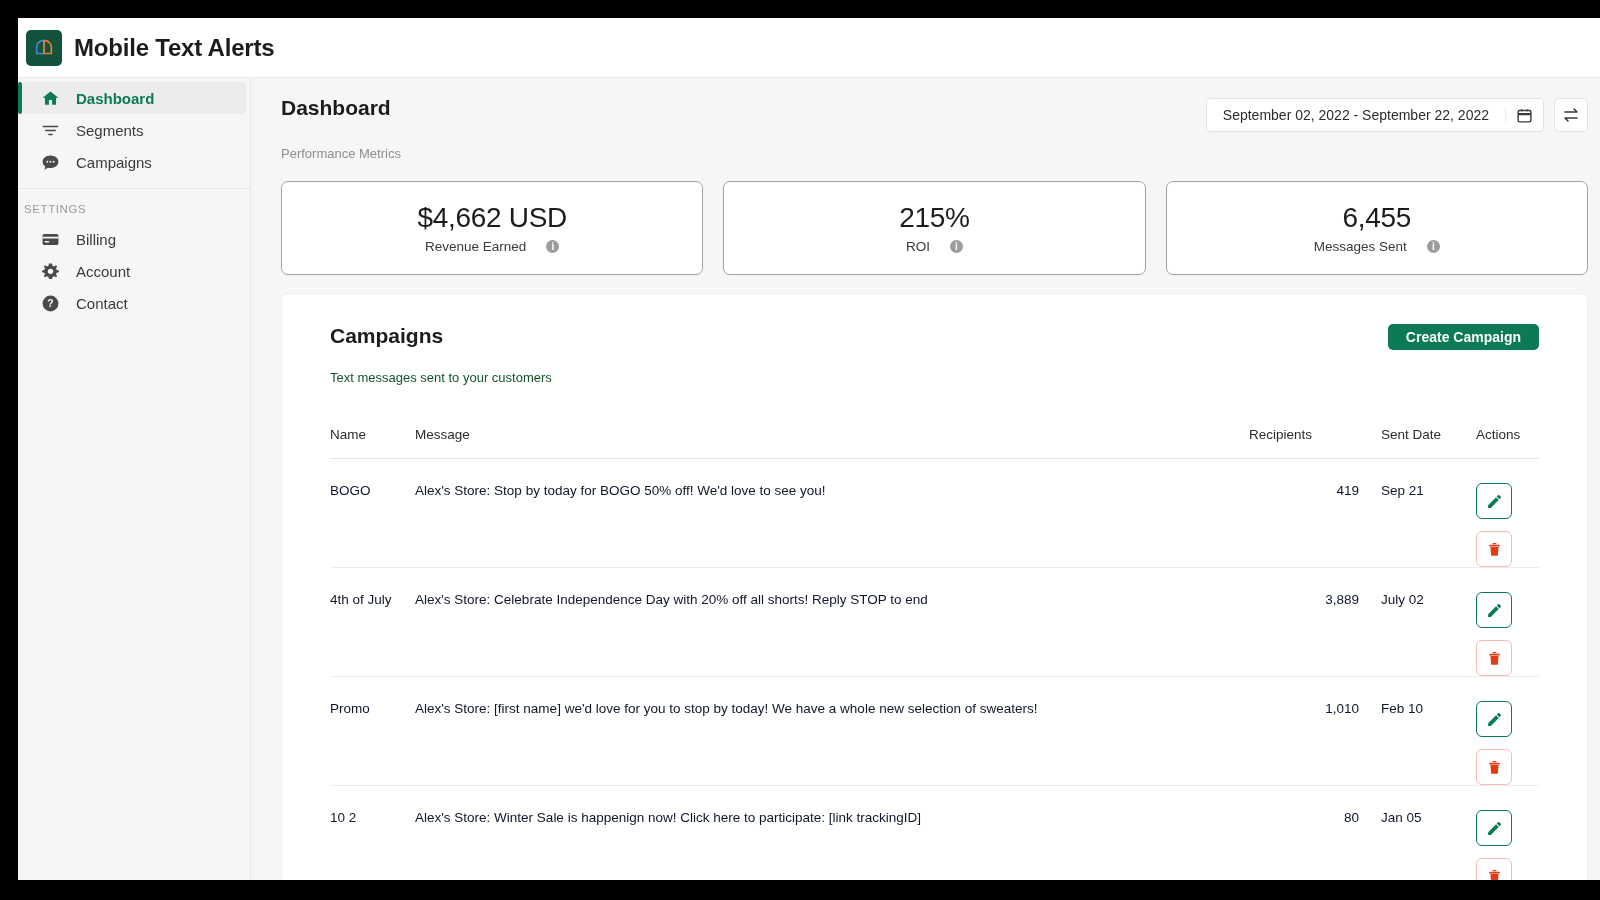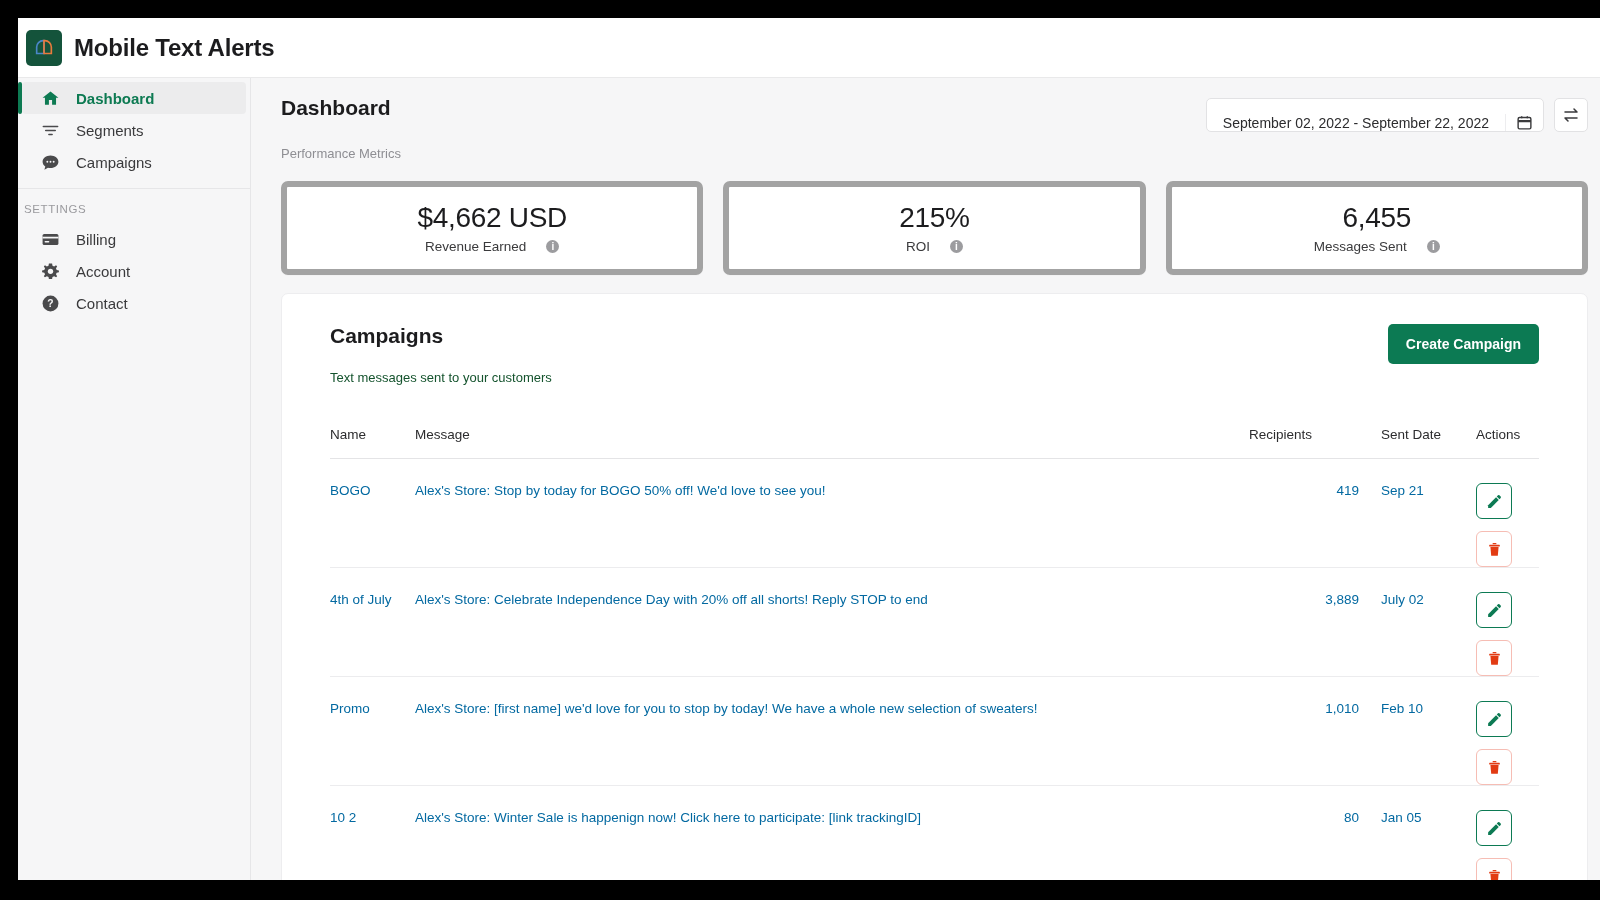--- a/index.html
+++ b/index.html
@@ -85,21 +85,21 @@
     background: #f6f6f7;
     padding: 18px 30px 0 30px;
     overflow: hidden;
     position: relative;
   }
   .page-head { display: flex; align-items: flex-start; justify-content: space-between; }
   .page-title { font-size: 21px; font-weight: 600; color: #1c1c1e; }
   .page-sub { font-size: 13px; color: #8e8e93; margin-top: 26px; }
   .head-controls { display: flex; gap: 10px; align-items: center; margin-top: 2px; }
   .daterange {
-    display: flex; align-items: flex-end;
+    display: flex; align-items: center;
     background: #ffffff;
     border: 1px solid #e2e2e4;
     border-radius: 5px;
     height: 34px;
     overflow: hidden;
   }
   .daterange .dr-text {
     display: flex; align-items: center;
     padding: 0 16px;
     font-size: 14px;
@@ -118,21 +118,21 @@
     border: 1px solid #e2e2e4;
     border-radius: 5px;
     display: flex; align-items: center; justify-content: center;
     cursor: pointer;
   }
   
   .metrics { display: flex; gap: 20px; margin-top: 20px; }
   .metric-card {
     flex: 1;
     background: #ffffff;
-    border: 6px solid #a3a3a3;
+    border: 1px solid #a3a3a3;
     border-radius: 7px;
     height: 94px;
     display: flex; flex-direction: column;
     align-items: center; justify-content: center;
     box-shadow: 0 1px 1px rgba(0,0,0,0.02);
   }
   .metric-value { font-size: 28px; font-weight: 400; color: #1c1c1e; letter-spacing: -0.3px; }
   .metric-label { font-size: 13.5px; color: #3a3a3c; margin-top: 5px; display: flex; align-items: center; gap: 20px; }
   .info-dot {
     width: 13px; height: 13px; border-radius: 50%;
@@ -154,34 +154,34 @@
   .panel-head { display: flex; justify-content: space-between; align-items: flex-start; }
   .panel-title { font-size: 21px; font-weight: 600; color: #1c1c1e; }
   .panel-sub { font-size: 13px; color: #14532d; margin-top: 22px; }
   .btn-primary {
     background: #0c7a53;
     color: #ffffff;
     font-size: 14px;
     font-weight: bold;
     border: none;
     border-radius: 5px;
-    padding: 12px 18px;
+    padding: 5px 18px;
     cursor: pointer;
     font-family: "Liberation Sans", sans-serif;
   }
   
   table.camp { width: 100%; border-collapse: collapse; margin-top: 42px; table-layout: fixed; }
   table.camp th {
     font-size: 13.5px; font-weight: 400; color: #2c2c2e;
     text-align: left; padding: 0 0 16px 0;
     border-bottom: 1px solid #e4e4e6;
     margin-top: 34px;
   }
   table.camp td {
-    font-size: 13.5px; color: #0369a1;
+    font-size: 13.5px; color: #0f172a;
     padding: 24px 0 0 0;
     vertical-align: top;
     border-bottom: 1px solid #ececee;
   }
   .col-name { width: 85px; }
   .col-msg { width: auto; }
   .col-rec { width: 110px; text-align: right; }
   .col-date { width: 95px; padding-left: 22px !important; }
   .col-act { width: 85px; padding-left: 22px !important; }
   th.col-rec { text-align: right; }

